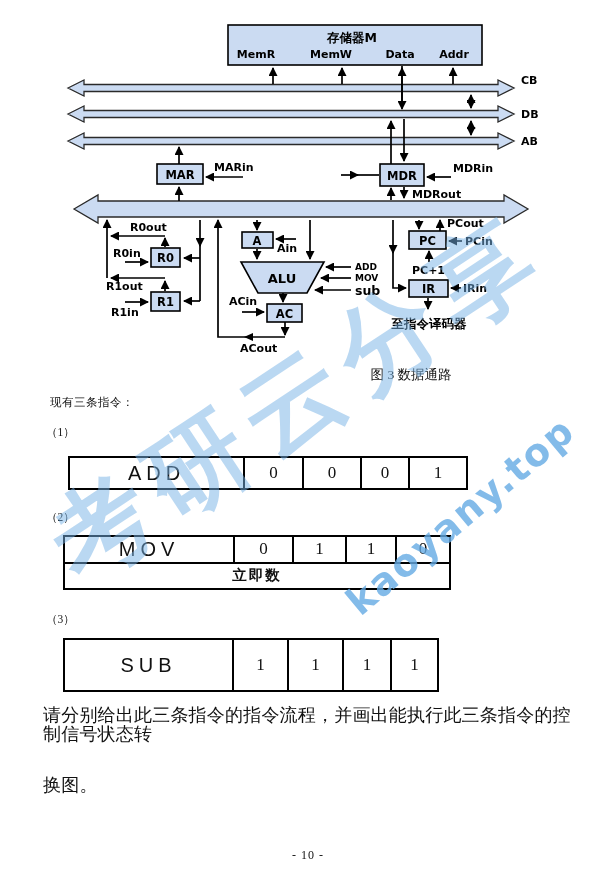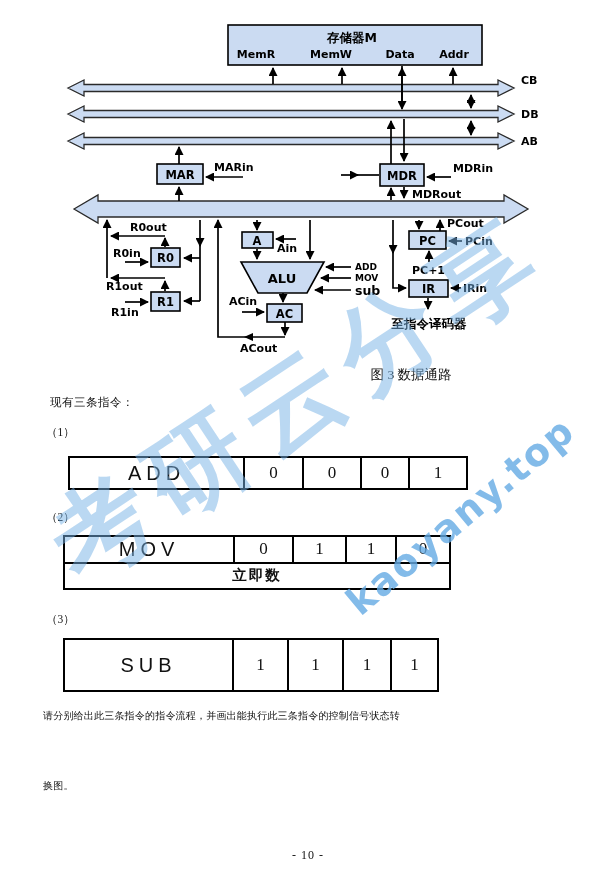--- a/index.html
+++ b/index.html
@@ -16,21 +16,21 @@
   .lbl-sm{font-family:"DejaVu Sans",sans-serif;font-weight:bold;font-size:9px;fill:#000;}
   .lbl-sub{font-family:"DejaVu Sans",sans-serif;font-weight:bold;font-size:12.5px;fill:#000;}
   .regtxt{font-family:"DejaVu Sans",sans-serif;font-weight:bold;font-size:11.5px;fill:#000;
           text-anchor:middle;}
   .cjkb{font-family:"DejaVu Sans",sans-serif;font-weight:bold;font-size:12.5px;fill:#000;}
   .caption{font-family:"Liberation Serif",serif;font-size:13.5px;fill:#111;text-anchor:middle;}
 
   
   .intro{left:50px;top:395px;font-size:11.5px;letter-spacing:.5px;}
   .itemnum{font-size:11.5px;left:46px;}
-  .question{left:43px;width:530px;font-size:10px;letter-spacing:.2px;line-height:19px;}
+  .question{left:43px;width:530px;font-size:18px;letter-spacing:.2px;line-height:19px;}
   .pagenum{left:0;top:848px;width:616px;text-align:center;font-size:12px;letter-spacing:1px;}
 
   
   .instr{position:absolute;border:2px solid #000;box-sizing:border-box;
          display:flex;flex-direction:column;background:transparent;}
   .irow{display:flex;flex:1;}
   .irow + .irow{border-top:2px solid #000;}
   .icell{box-sizing:border-box;border-right:2px solid #000;
          display:flex;align-items:center;justify-content:center;}
   .icell:last-child{border-right:none;flex:1;}

